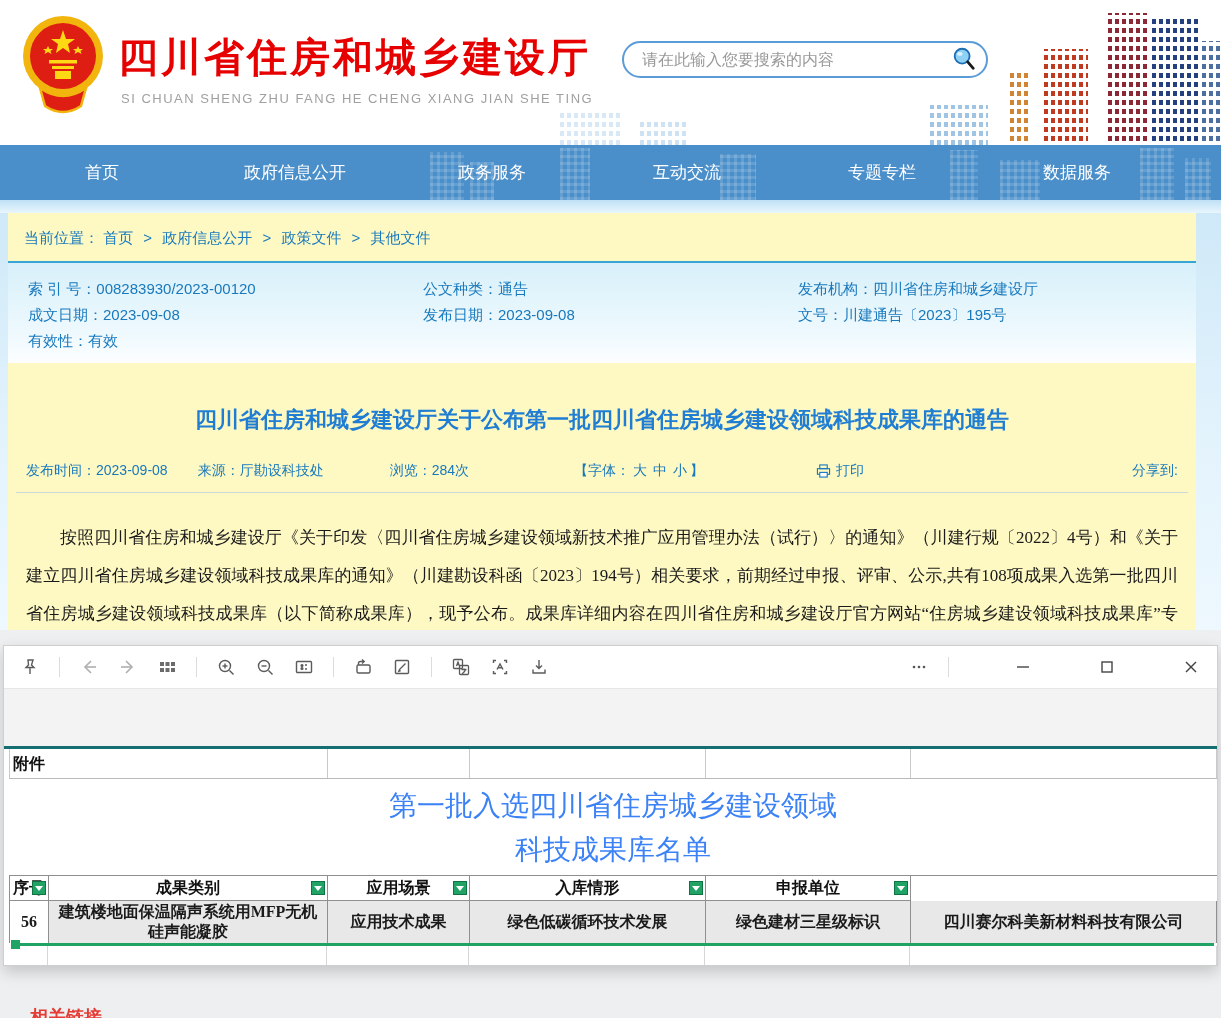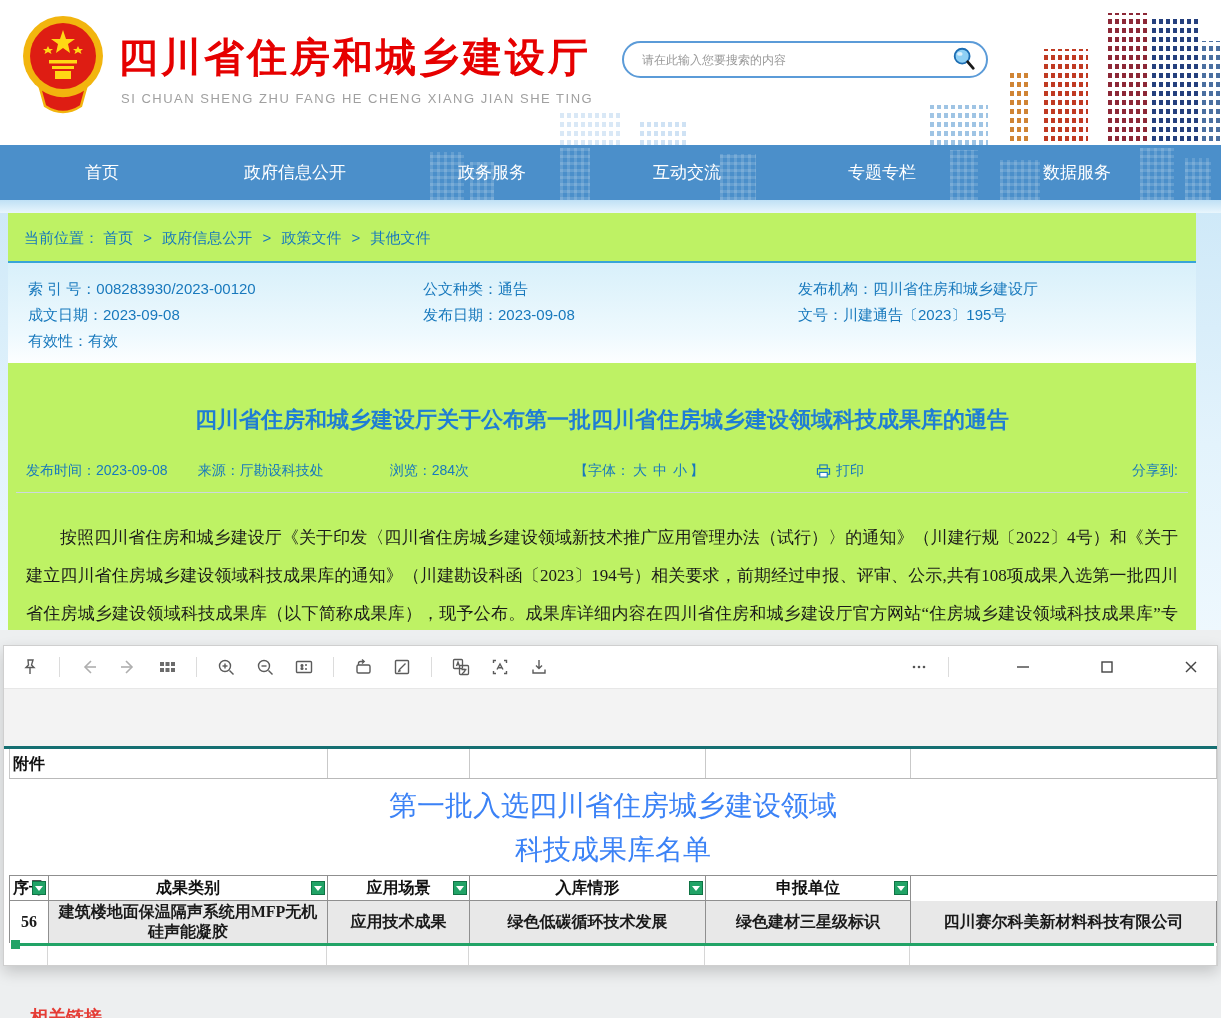--- a/index.html
+++ b/index.html
@@ -8,21 +8,21 @@
 
   
   .site-header { position:absolute; top:0; left:0; right:0; height:145px; background:#fff; overflow:hidden; }
   .emblem { position:absolute; left:22px; top:12px; width:82px; height:104px; }
   .site-title { position:absolute; left:118px; top:30px; font-size:40px; font-weight:bold;
                 color:#e60000; letter-spacing:3px; font-family:"Liberation Serif",serif; white-space:nowrap; }
   .site-subtitle { position:absolute; left:121px; top:91px; font-size:13px; color:#a0a0a0; letter-spacing:1.5px; white-space:nowrap; }
   .search-box { position:absolute; left:622px; top:41px; width:366px; height:37px;
                 border:2px solid #5b9bd8; border-radius:20px; background:#fff;
                 display:flex; align-items:center; padding:0 8px 0 16px; }
-  .search-input { flex:1; border:none; outline:none; font-size:12px; color:#333; background:transparent; }
+  .search-input { flex:1; border:none; outline:none; font-size:16px; color:#333; background:transparent; }
   .search-input::placeholder { color:#999; }
   .search-btn { width:28px; height:28px; border:none; background:transparent; padding:0; cursor:pointer; }
 
   .hdr-city { position:absolute; right:0; top:0; width:205px; height:141px; pointer-events:none; }
   .twr { position:absolute; bottom:0; }
   .win { background-image:
           repeating-linear-gradient(90deg, transparent 0 4px, #fff 4px 7px),
           repeating-linear-gradient(0deg, var(--c) 0 5px, #fff 5px 9px); }
   .hdr-faint { position:absolute; bottom:0; pointer-events:none; }
 
@@ -34,21 +34,21 @@
   .nav-item { position:absolute; top:0; height:55px; line-height:55px; transform:translateX(-50%);
               color:#fff; font-size:17px; cursor:pointer; white-space:nowrap; }
   .sub-strip { position:absolute; top:200px; left:0; right:0; height:13px;
                background:linear-gradient(180deg,#bfe0f5,#e9f6fd); }
 
   
   .sky { position:absolute; top:213px; left:0; right:0; height:420px;
          background:linear-gradient(180deg,#cfe9f8 0%, #e3f3fc 55%, #eef8fe 100%); }
 
   
-  .content { position:absolute; top:213px; left:8px; width:1188px; height:417px; background:#bef264; }
+  .content { position:absolute; top:213px; left:8px; width:1188px; height:417px; background:#fef9c3; }
   .breadcrumb { padding:16px 0 0 16px; font-size:15px; color:#1879bd; }
   .breadcrumb a, .crumb { color:#1879bd; text-decoration:none; cursor:pointer; }
   .crumb-sep { margin:0 6px; color:#1879bd; }
 
   .doc-meta { margin-top:13px; border-top:2px solid #38a5d8;
               background:linear-gradient(180deg,#d8f0fa 0%, #eef9fe 70%, #fdfeff 100%);
               padding:13px 0 9px 20px; display:grid; grid-template-columns:395px 375px auto;
               font-size:15px; color:#1879bd; line-height:26px; }
 
   .article-title { margin-top:42px; text-align:center; color:#1f7dd4; font-size:22px; font-weight:bold; }

